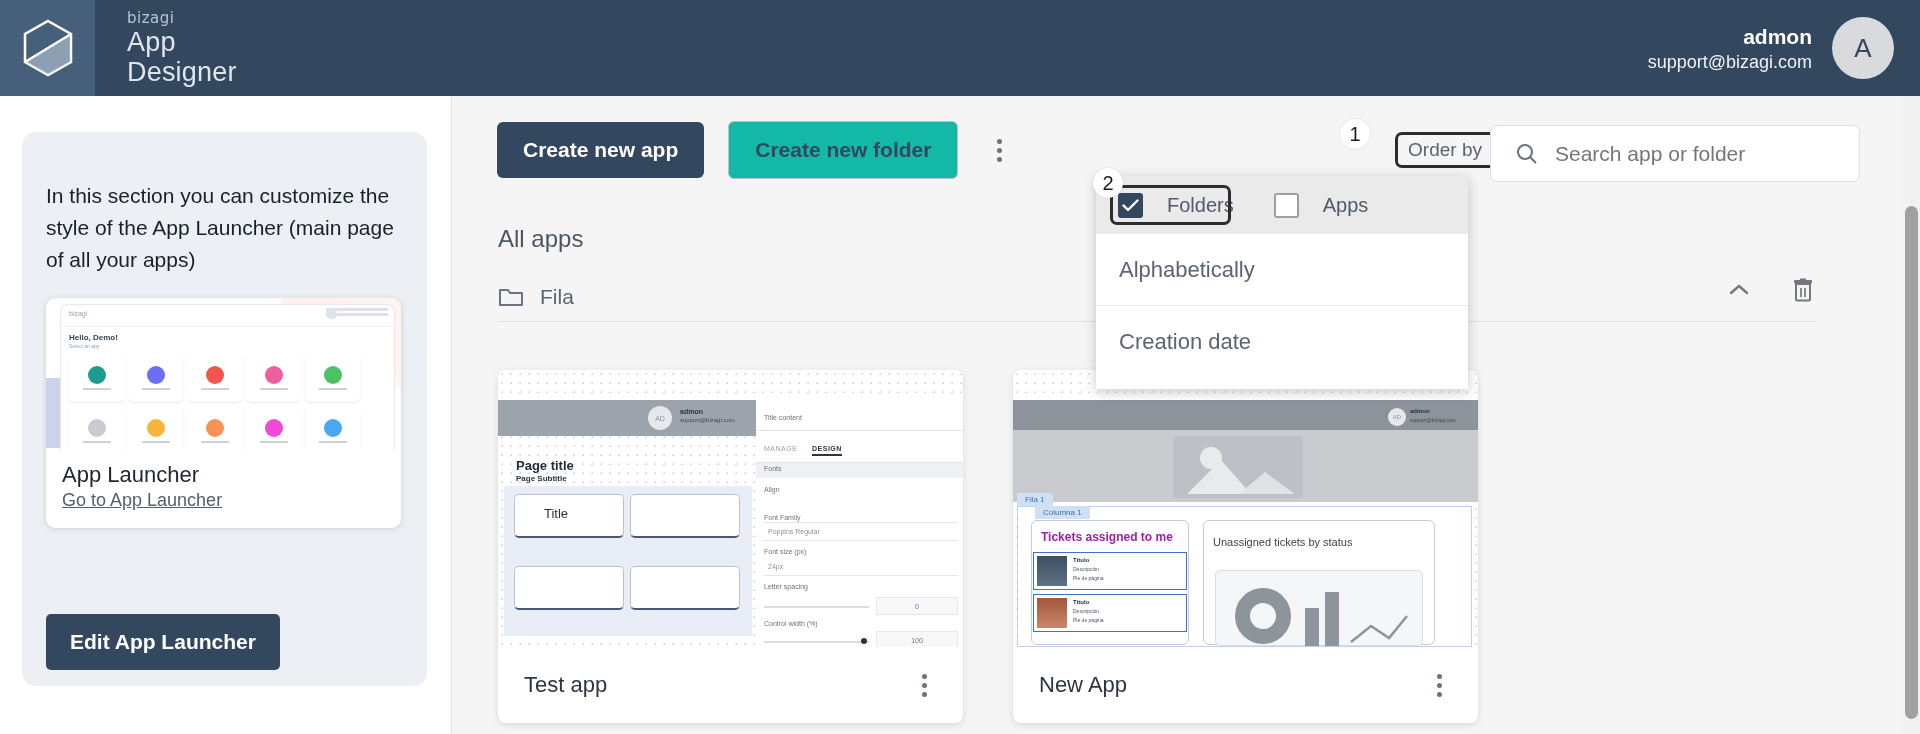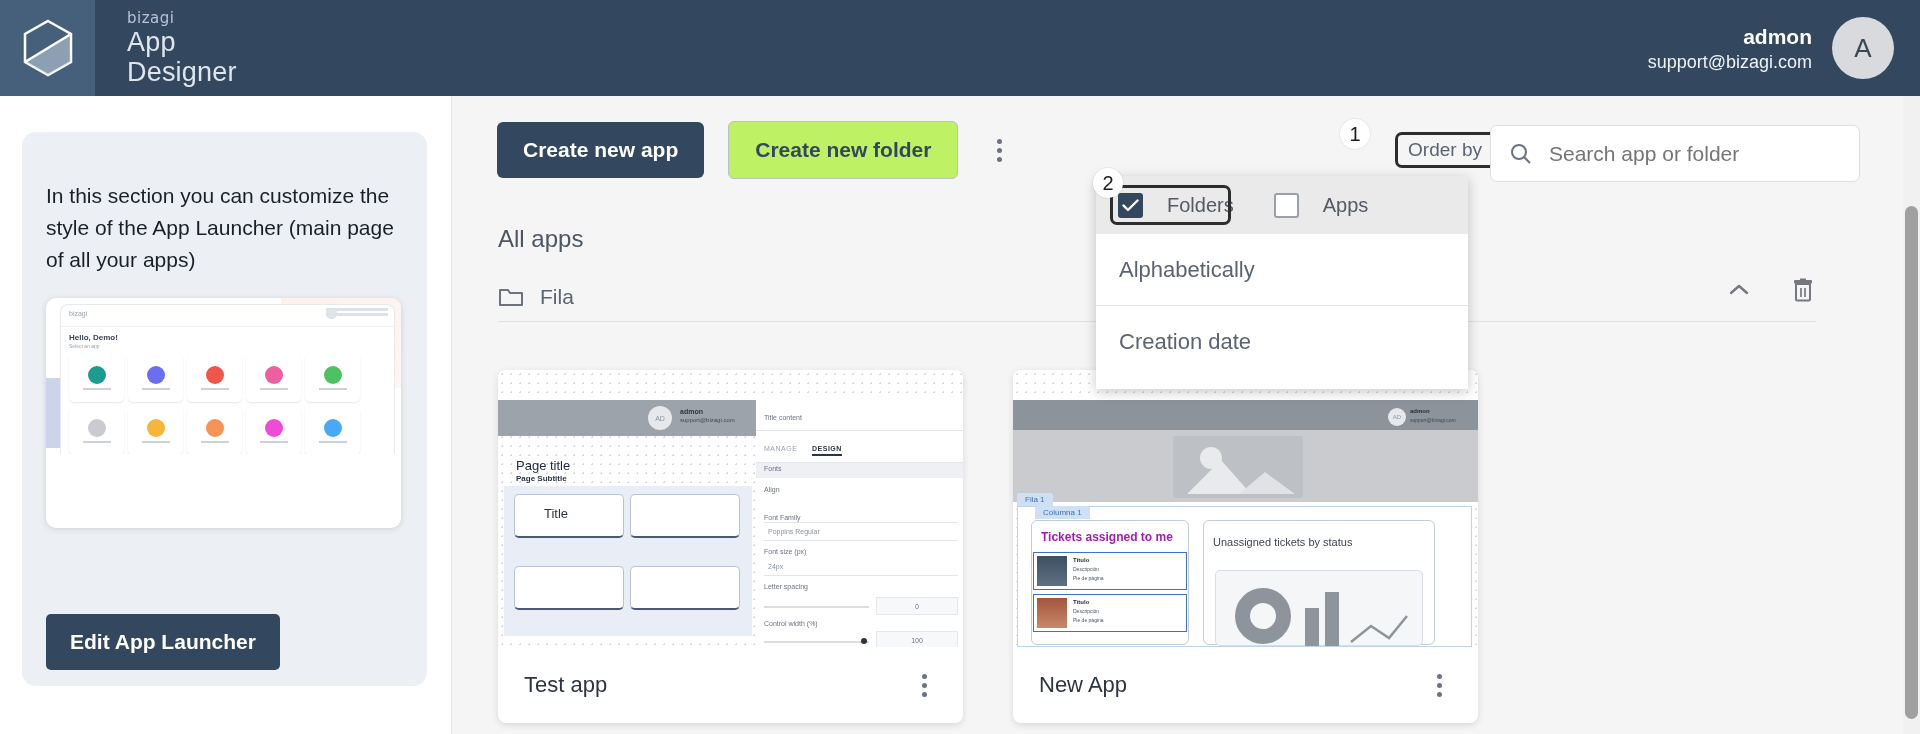--- a/index.html
+++ b/index.html
@@ -115,21 +115,21 @@
     position: absolute; top: 96px; left: 452px; width: 1468px; height: 638px;
     background: #f5f5f6; overflow: hidden;
   }
   .toolbar { position: absolute; top: 25px; left: 45px; display: flex; align-items: center; gap: 24px; }
   .btn-primary {
     background: #33475e; color: #fff; border: none; border-radius: 6px;
     font-size: 21px; font-weight: bold; padding: 16px 26px; cursor: pointer;
     font-family: "Liberation Sans", sans-serif;
   }
   .btn-secondary {
-    background: #bef264; color: #33475e; border: 1px solid #b9bfc7; border-radius: 6px;
+    background: #14b8a6; color: #33475e; border: 1px solid #b9bfc7; border-radius: 6px;
     font-size: 21px; font-weight: bold; padding: 16px 26px; cursor: pointer;
     font-family: "Liberation Sans", sans-serif;
   }
   .kebab-btn {
     width: 34px; height: 40px; display: flex; flex-direction: column;
     align-items: center; justify-content: center; gap: 4px; cursor: pointer; background:none;border:none;
   }
   .kebab-btn i { width: 5px; height: 5px; border-radius: 50%; background: #6b7280; display: block; }
 
   .order-by {
@@ -143,21 +143,21 @@
     position: absolute; width: 30px; height: 30px; border-radius: 50%;
     background: #fff; color: #1c1c1c; font-size: 20px;
     display: flex; align-items: center; justify-content: center;
     box-shadow: 0 0 0 1px rgba(0,0,0,.05);
     z-index: 40;
   }
 
   .search-box {
     position: absolute; top: 125px; right: 60px; width: 370px; height: 57px;
     background: #fff; border: 1px solid #dcdee1; border-radius: 7px;
-    display: flex; align-items: center; padding: 0 18px; gap: 16px;
+    display: flex; align-items: center; padding: 0 18px; gap: 16px; justify-content: center;
   }
   .search-input {
     border: none; outline: none; font-size: 21px; color: #8b929c;
     font-family: "Liberation Sans", sans-serif; background: transparent; width: 280px;
   }
 
   .all-apps {
     position: absolute; top: 225px; left: 498px; font-size: 24px; color: #4c5663;
   }
   .folder-row {
@@ -187,21 +187,21 @@
   .t1-dots {
     position:absolute; inset:0;
     background-image: radial-gradient(#d4d8df 1px, transparent 1px);
     background-size: 9px 9px;
   }
   .t1-topbar { position:absolute; left:0; top:30px; width:260px; height:36px; background:#9da3ab; }
   .t1-av { position:absolute; left:150px; top:36px; width:24px;height:24px;border-radius:50%;background:#e6e8ec;
            font-size:7px;color:#8d949d;display:flex;align-items:center;justify-content:center;}
   .t1-un { position:absolute; left:182px; top:38px; font-size:7px; color:#2b3440; font-weight:bold; }
   .t1-ue { position:absolute; left:182px; top:47px; font-size:6px; color:#3e4852; }
-  .t1-pt { position:absolute; left:18px; top:88px; font-size:13px; color:#1f2937; font-weight:normal; }
+  .t1-pt { position:absolute; left:18px; top:88px; font-size:13px; color:#1f2937; font-weight:bold; }
   .t1-ps { position:absolute; left:18px; top:104px; font-size:8px; color:#2b3440; font-weight:bold; }
   .t1-panel { position:absolute; left:6px; top:116px; width:248px; height:150px; background:#e9edf5; }
   .t1-fld {
     position:absolute; background:#fff; border:1px solid #b9c3d6; border-bottom:2px solid #4a5a76;
     border-radius:5px;
   }
   .t1-fld.f1 { left:16px; top:124px; width:110px; height:44px; }
   .t1-fld.f2 { left:132px; top:124px; width:110px; height:44px; }
   .t1-fld.f3 { left:16px; top:196px; width:110px; height:44px; }
   .t1-fld.f4 { left:132px; top:196px; width:110px; height:44px; }
@@ -366,20 +366,24 @@
             <div class="pv-tile">
                 <div class="pv-dot" style="background:#ef4bd4"></div>
                 <div class="pv-lbl"></div>
               </div>
             <div class="pv-tile">
                 <div class="pv-dot" style="background:#49a9f5"></div>
                 <div class="pv-lbl"></div>
               </div>
           </div>
         </div>
+      </div>
+      <div class="pv-foot">
+        <div class="pv-app-title">App Launcher</div>
+        <a class="pv-app-link" href="#">Go to App Launcher</a>
       </div>
     </div>
   </div>
   <button class="edit-btn">Edit App Launcher</button>
 </div>
 
 <div class="main">
   <div class="toolbar">
     <button class="btn-primary">Create new app</button>
     <button class="btn-secondary">Create new folder</button>

